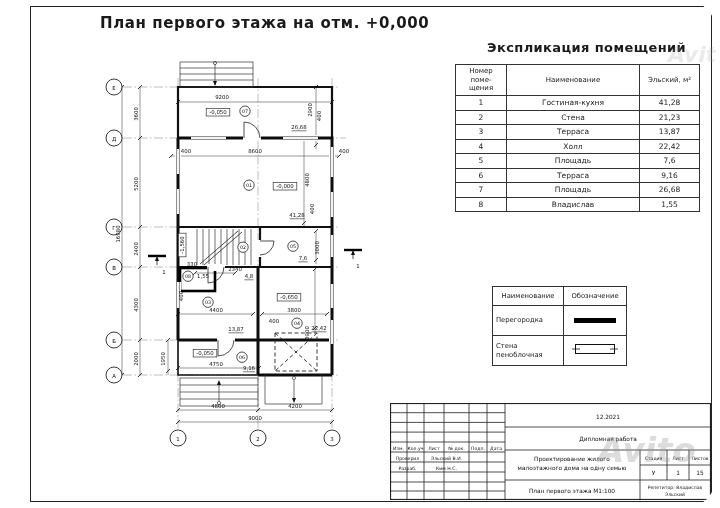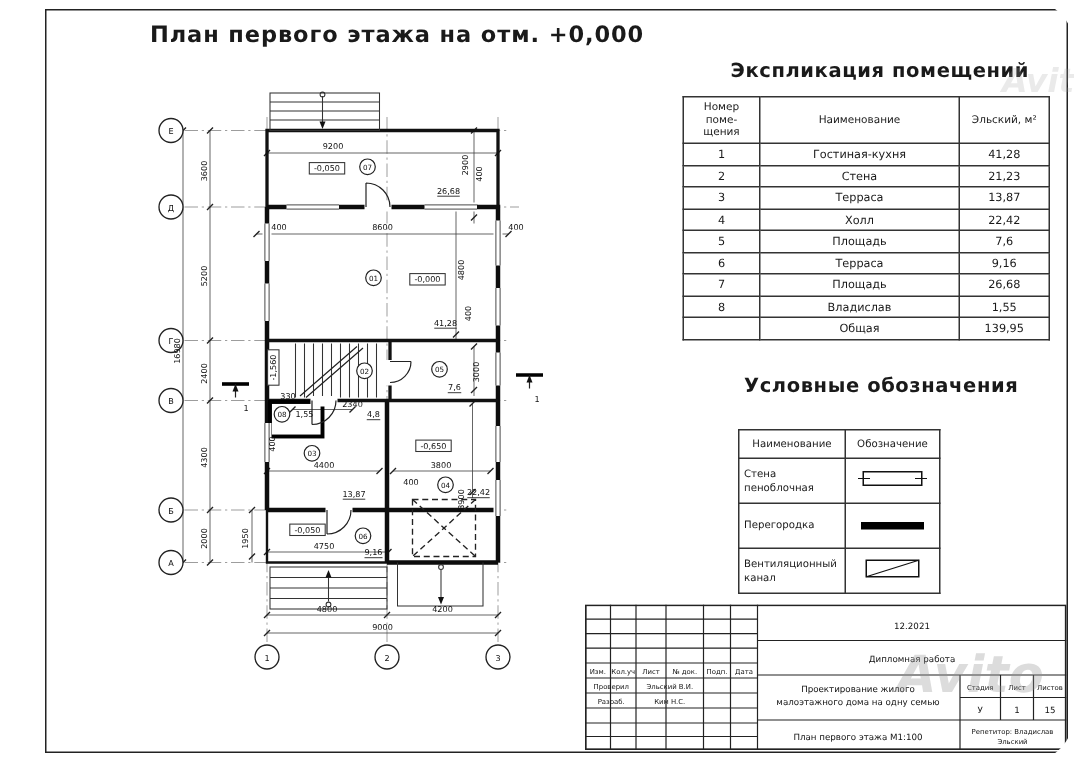--- a/index.html
+++ b/index.html
@@ -49,21 +49,20 @@
   .wm{position:absolute;font-style:italic;font-weight:bold;color:rgba(150,150,150,.33);pointer-events:none;}
 </style>
 </head>
 <body>
 
 <div id="sheet">
   <div id="frame"></div>
 
   <div class="h-main">План первого этажа на отм. +0,000</div>
   <div class="h-sec" style="left:487px;top:40px;">Экспликация помещений</div>
-  <div class="h-sec" style="left:496px;top:250px;">Условные обозначения</div>
 
   <svg style="position:absolute;left:88px;top:52px;" width="345" height="415" viewBox="0 0 345 415">
 
     <g>
       <path class="axln" d="M35,35 H252 M35,86 H258 M35,175 H252 M35,215 H252 M35,288 H252 M35,323 H252"></path>
       <path class="axln" d="M90,26 V377 M170,26 V377 M244,26 V377"></path>
     </g>
 
     <g>
       <path class="thin" d="M34,35 V323 M52,35 V323"></path>
@@ -422,57 +421,43 @@
       <tr>
           <td>7</td>
           <td>Площадь</td>
           <td>26,68</td>
         </tr>
       <tr>
           <td>8</td>
           <td>Владислав</td>
           <td>1,55</td>
         </tr>
-      <tr>
-          <td></td>
-          <td>Общая</td>
-          <td>139,95</td>
-        </tr>
     </tbody>
   </table>
 
   <table id="legend">
     <thead>
       <tr>
         <th class="lg-name">Наименование</th>
         <th class="lg-sym">Обозначение</th>
       </tr>
     </thead>
     <tbody>
       <tr>
+        <td class="lg-name">Перегородка</td>
+        <td class="lg-sym">
+            <div class="sym-partition"></div>
+          </td>
+      </tr>
+      <tr>
         <td class="lg-name">Стена пеноблочная</td>
         <td class="lg-sym">
           <svg width="48" height="16">
             <rect x="4.5" y="3.5" width="39" height="9" fill="none" stroke="#111" stroke-width="1"></rect>
             <path d="M1,8 H9 M39,8 H47" stroke="#111" stroke-width=".8"></path>
-          </svg>
-        </td>
-      </tr>
-      <tr>
-        <td class="lg-name">Перегородка</td>
-        <td class="lg-sym">
-            <div class="sym-partition"></div>
-          </td>
-      </tr>
-      <tr>
-        <td class="lg-name">Вентиляционный канал</td>
-        <td class="lg-sym">
-          <svg width="48" height="18">
-            <rect x="6.5" y="3.5" width="35" height="11" fill="none" stroke="#111" stroke-width="1"></rect>
-            <path d="M6.5,14.5 L41.5,3.5" stroke="#111" stroke-width=".8"></path>
           </svg>
         </td>
       </tr>
     </tbody>
   </table>
 
   <svg style="position:absolute;left:390px;top:403px;" width="321" height="97" viewBox="0 0 321 97">
     <g>
       <rect x="0.5" y="0.5" width="320" height="96" fill="none" stroke="#222" stroke-width="1.2"></rect>
       <path class="tb-line" d="M115,0 V97 M17,0 V97 M34,0 V97 M54,0 V97 M79,0 V97 M97,0 V97"></path>

